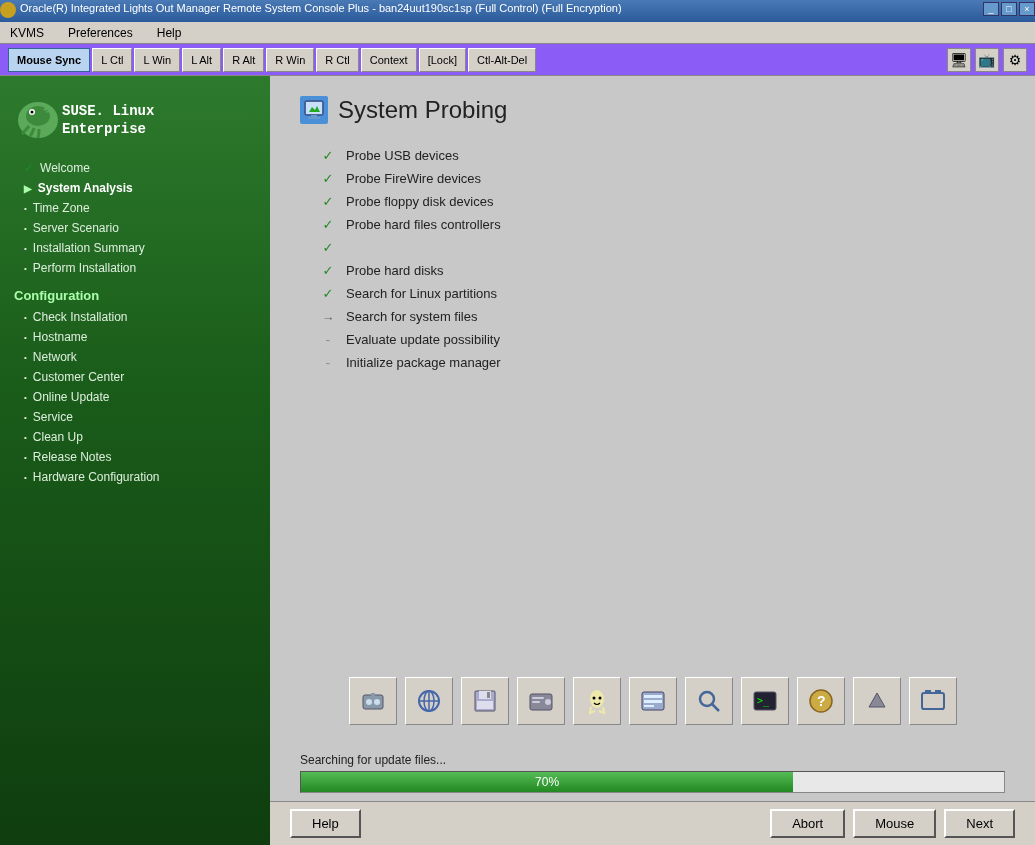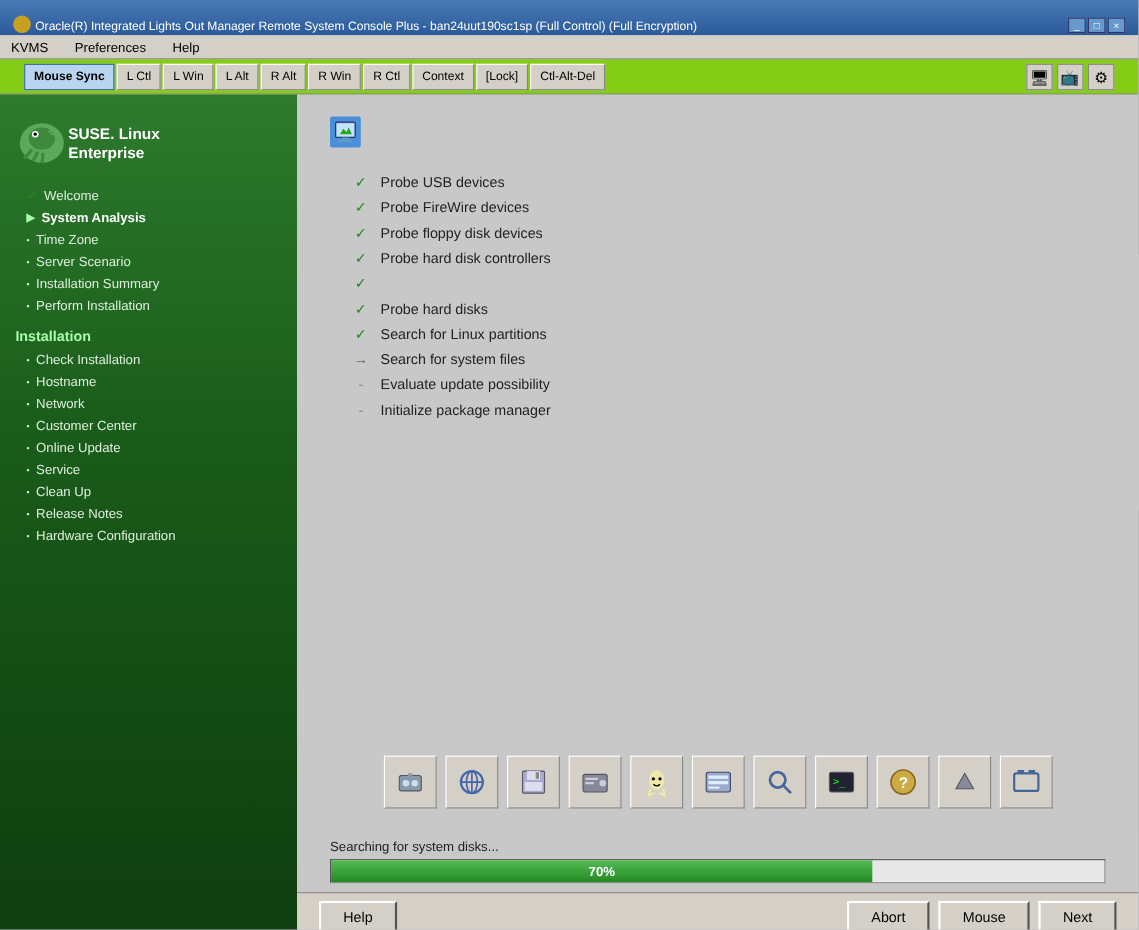--- a/index.html
+++ b/index.html
@@ -3,24 +3,24 @@
   <meta charset="utf-8">
   <style>
     * { margin: 0; padding: 0; box-sizing: border-box; }
     body { width: 1035px; height: 845px; overflow: hidden; font-family: sans-serif; font-size: 13px; background: #ababab; }
 
     
     #titlebar {
       background: linear-gradient(to bottom, #4a7ab5, #2a5a9a);
       color: white;
       font-size: 11px;
-      padding: 2px 12px;
+      padding: 2px 0;
       display: flex;
-      align-items: flex-end;
-      height: 32px;
+      align-items: flex-start;
+      height: 22px;
       user-select: none;
     }
     #titlebar .title-icon {
       width: 16px; height: 16px; margin-right: 4px;
       background: #c8a020; border-radius: 50%; display: inline-block;
     }
     #titlebar .title-text { flex: 1; }
     #titlebar .win-buttons { display: flex; gap: 2px; }
     #titlebar .win-btn {
       width: 16px; height: 14px; background: #6699cc; border: 1px solid #336;
@@ -29,22 +29,22 @@
 
     
     #menubar {
       background: #d4d0c8; border-bottom: 1px solid #888;
       display: flex; align-items: center; height: 22px; padding: 0 4px; gap: 12px;
     }
     #menubar span { font-size: 12px; cursor: pointer; padding: 2px 6px; }
 
     
     #toolbar {
-      background: #84cc16; border-bottom: 1px solid #888;
-      display: flex; align-items: center; height: 32px; padding: 2px 22px; gap: 2px;
+      background: #8b5cf6; border-bottom: 1px solid #888;
+      display: flex; align-items: center; height: 32px; padding: 2px 8px; gap: 2px;
     }
     .toolbar-btn {
       background: #d4d0c8;
       border: 1px solid #888;
       border-top-color: #fff;
       border-left-color: #fff;
       padding: 3px 8px;
       font-size: 11px;
       cursor: pointer;
       height: 24px;
@@ -62,21 +62,21 @@
     #main { display: flex; height: calc(845px - 22px - 22px - 32px); }
 
     
     #sidebar {
       width: 270px; min-width: 270px;
       background: linear-gradient(to bottom, #2d7a2d 0%, #1a5c1a 40%, #0f3d0f 100%);
       color: white; padding: 10px 0; overflow-y: auto;
       display: flex; flex-direction: column;
     }
     .sidebar-logo { display: flex; align-items: center; padding: 10px 14px 14px; }
-    .sidebar-logo .logo-text { font-size: 14px; font-weight: bold; line-height: 1.3; }
+    .sidebar-logo .logo-text { font-size: 14px; font-weight: bold; line-height: 1.3; font-family: Liberation Mono, monospace; }
 
     .sidebar-section-title {
       color: #aaffaa; font-size: 13px; font-weight: bold;
       padding: 6px 14px 4px; margin-top: 4px;
     }
     .sidebar-item {
       padding: 3px 14px 3px 24px;
       font-size: 12px; color: #ddeedd; cursor: pointer;
       display: flex; align-items: center; gap: 6px;
     }
@@ -132,21 +132,21 @@
       background: #c8c8c8;
     }
     .status-text { font-size: 12px; color: #222; margin-bottom: 4px; }
     .progress-bar-container {
       width: 100%; height: 22px; background: #e8e8e8;
       border: 1px solid #888; border-top-color: #555; border-left-color: #555;
     }
     .progress-bar-fill {
       height: 100%; background: linear-gradient(to bottom, #55bb55, #228822);
       display: flex; align-items: center; justify-content: center;
-      color: white; font-size: 12px; font-weight: bold;
+      color: white; font-size: 12px; font-weight: normal;
     }
 
     
     .button-bar {
       background: #d4d0c8; border-top: 1px solid #888;
       display: flex; align-items: center; padding: 8px 20px; gap: 8px;
       height: 44px;
     }
     .action-btn {
       padding: 5px 20px; font-size: 13px; cursor: pointer;
@@ -243,21 +243,21 @@
     </div>
     <div class="sidebar-item">
       <span class="bullet">•</span>
       <span>Installation Summary</span>
     </div>
     <div class="sidebar-item">
       <span class="bullet">•</span>
       <span>Perform Installation</span>
     </div>
 
-    <div class="sidebar-section-title">Installation</div>
+    <div class="sidebar-section-title">Configuration</div>
 
     <div class="sidebar-item">
       <span class="bullet">•</span>
       <span>Check Installation</span>
     </div>
     <div class="sidebar-item">
       <span class="bullet">•</span>
       <span>Hostname</span>
     </div>
     <div class="sidebar-item">
@@ -296,38 +296,39 @@
       <div class="page-title">
         <div class="page-title-icon">
           <svg width="22" height="22" viewBox="0 0 22 22">
             <rect x="2" y="2" width="18" height="14" rx="1" fill="#6699cc" stroke="#336"></rect>
             <rect x="8" y="16" width="6" height="2" fill="#6699cc"></rect>
             <rect x="5" y="18" width="12" height="2" fill="#6699cc"></rect>
             <rect x="3" y="3" width="16" height="12" fill="#c8e0f8"></rect>
             <path d="M6 13 L9 8 L12 11 L14 7 L17 13Z" fill="#22aa22" stroke="none"></path>
           </svg>
         </div>
+        <span>System Probing</span>
       </div>
 
       <ul class="probe-list">
         <li>
           <span class="status-icon status-done">✓</span>
           <span>Probe USB devices</span>
         </li>
         <li>
           <span class="status-icon status-done">✓</span>
           <span>Probe FireWire devices</span>
         </li>
         <li>
           <span class="status-icon status-done">✓</span>
           <span>Probe floppy disk devices</span>
         </li>
         <li>
           <span class="status-icon status-done">✓</span>
-          <span>Probe hard disk controllers</span>
+          <span>Probe hard files controllers</span>
         </li>
         <li>
           <span class="status-icon status-done">✓</span>
         </li>
         <li>
           <span class="status-icon status-done">✓</span>
           <span>Probe hard disks</span>
         </li>
         <li>
           <span class="status-icon status-done">✓</span>
@@ -426,21 +427,21 @@
               <rect x="3" y="6" width="22" height="16" rx="2" fill="none" stroke="#446699" stroke-width="2"></rect>
               <rect x="6" y="3" width="6" height="3" fill="#446699"></rect>
               <rect x="16" y="3" width="6" height="3" fill="#446699"></rect>
               <line x1="3" y1="22" x2="25" y2="22" stroke="#446699" stroke-width="1.5"></line>
             </svg>
         </div>
       </div>
     </div>
 
     <div class="status-area">
-      <div class="status-text">Searching for system disks...</div>
+      <div class="status-text">Searching for update files...</div>
       <div class="progress-bar-container">
         <div class="progress-bar-fill" style="width:70%">
           <span>70%</span>
         </div>
       </div>
     </div>
 
     <div class="button-bar">
       <button class="action-btn">Help</button>
       <div class="btn-spacer"></div>

